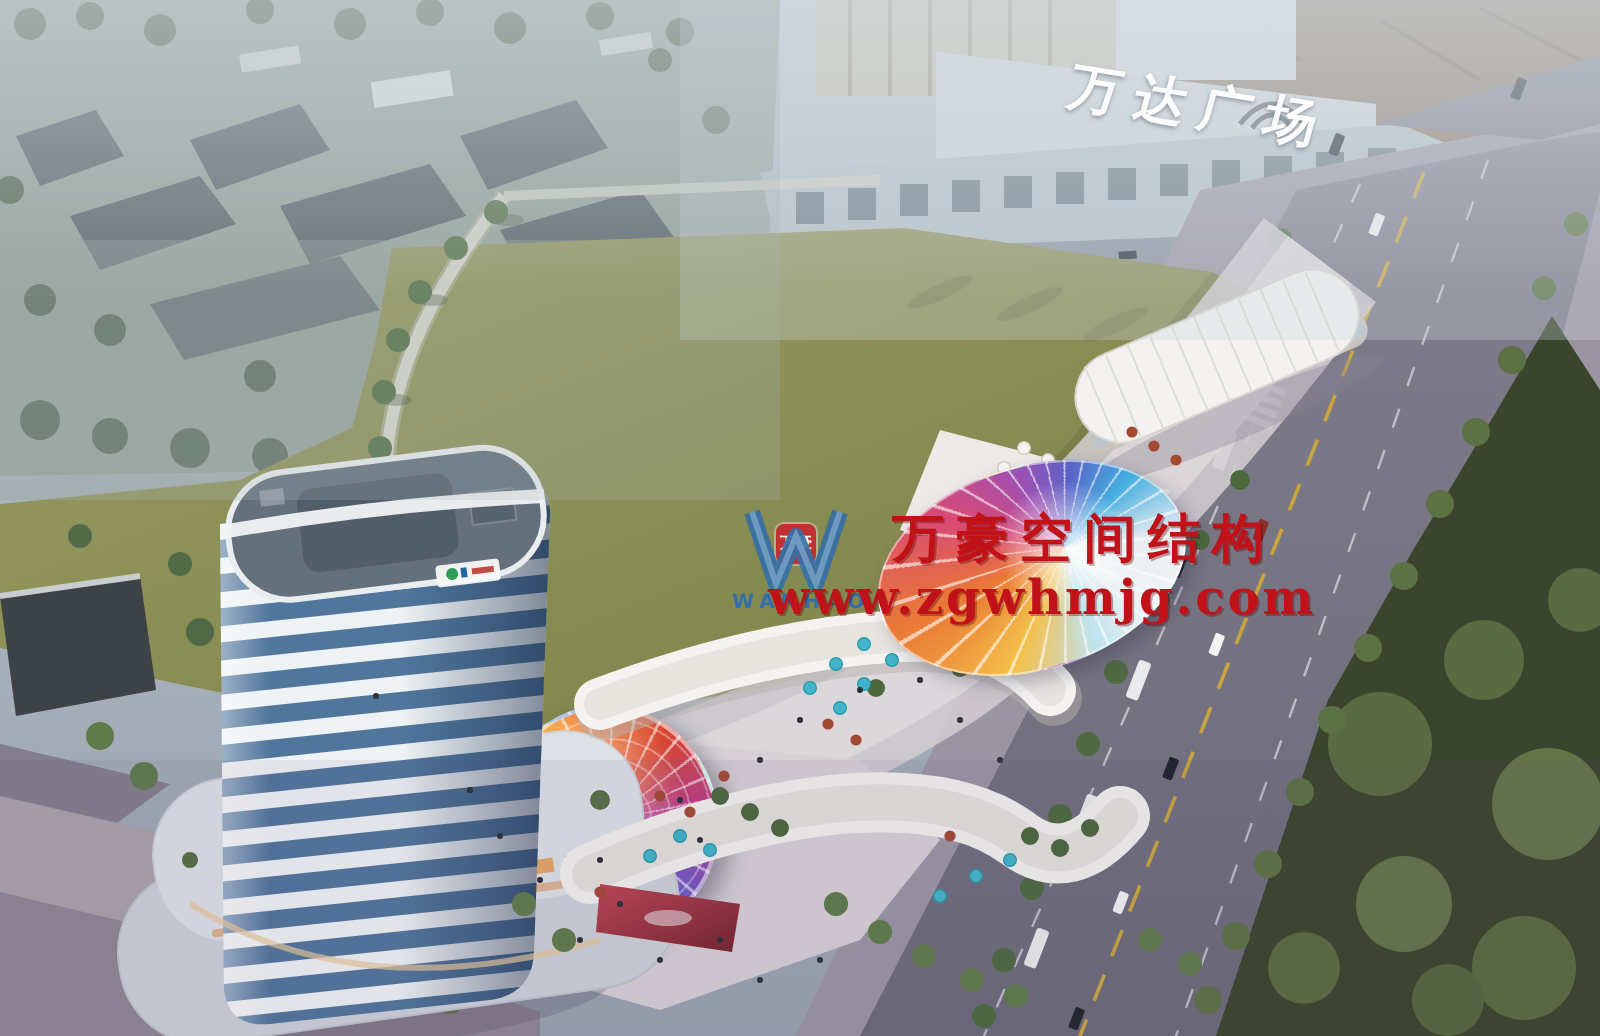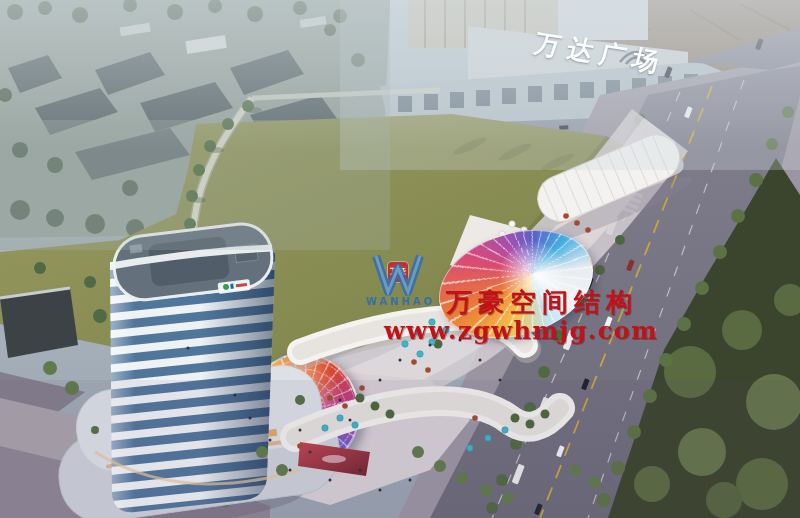--- a/index.html
+++ b/index.html
@@ -39,21 +39,21 @@
   .watermark{position:absolute;left:0;top:0;width:800px;height:368px;z-index:4;pointer-events:none;}
   .wm-logo{position:absolute;left:366px;top:252px;width:68px;height:66px;opacity:.88;}
   .wm-logo svg{position:absolute;left:0;top:0;}
   .wm-badge{position:absolute;left:22px;top:10px;width:20px;height:20px;border-radius:4px;
     background:#c9252b;color:#fff;font-size:8px;font-weight:bold;line-height:20px;
     text-align:center;letter-spacing:0;box-shadow:0 0 0 1px rgba(255,255,255,.4);}
   .wm-logo-text{position:absolute;left:0;top:44px;width:68px;text-align:center;
     color:#2a6cb5;font-size:10px;font-weight:bold;letter-spacing:3px;}
   .wm-lines{position:absolute;left:384px;top:255px;width:254px;text-align:right;
     color:#c01218;font-weight:bold;text-shadow:1px 1px 0 rgba(90,0,0,.35);}
-  .wm-line1{font-size:26px;letter-spacing:6px;line-height:30px;white-space:nowrap;margin-top:32px;}
+  .wm-line1{font-size:26px;letter-spacing:6px;line-height:30px;white-space:nowrap;}
   .wm-line2{font-size:24px;letter-spacing:1.5px;line-height:27px;white-space:nowrap;
     font-family:"DejaVu Serif","Liberation Serif",serif;}
 </style>
 </head>
 <body>
 
 <div class="stage">
 <svg width="800" height="518" viewBox="0 0 800 518" xmlns="http://www.w3.org/2000/svg">
   <defs>
     <linearGradient id="gSky" x1="0" y1="0" x2="0" y2="1">

